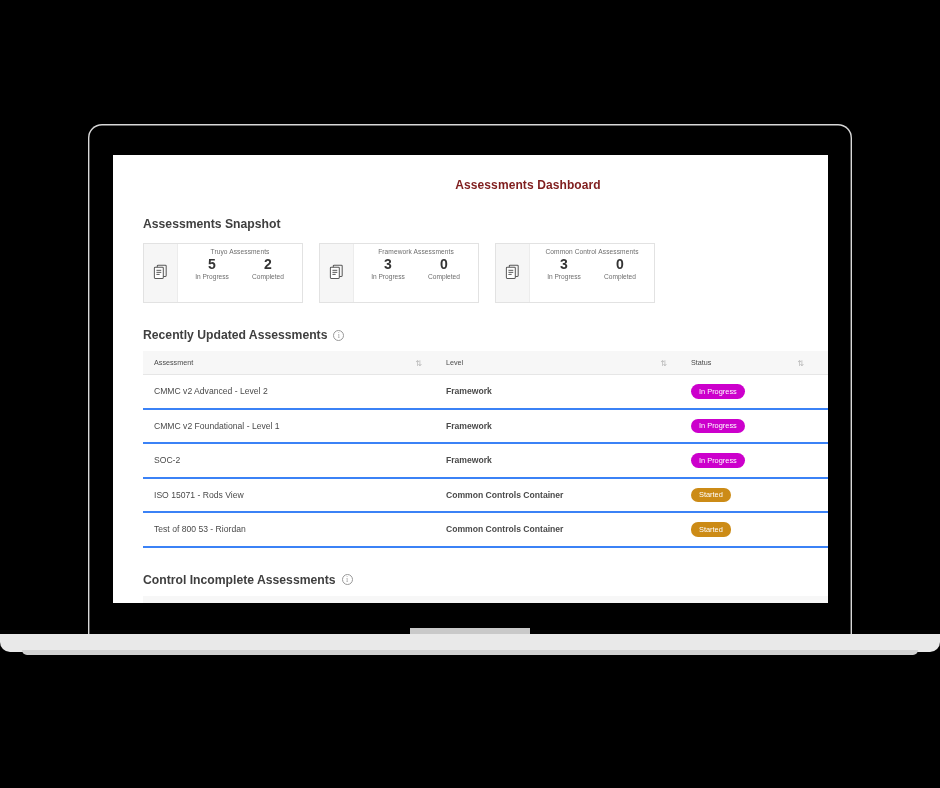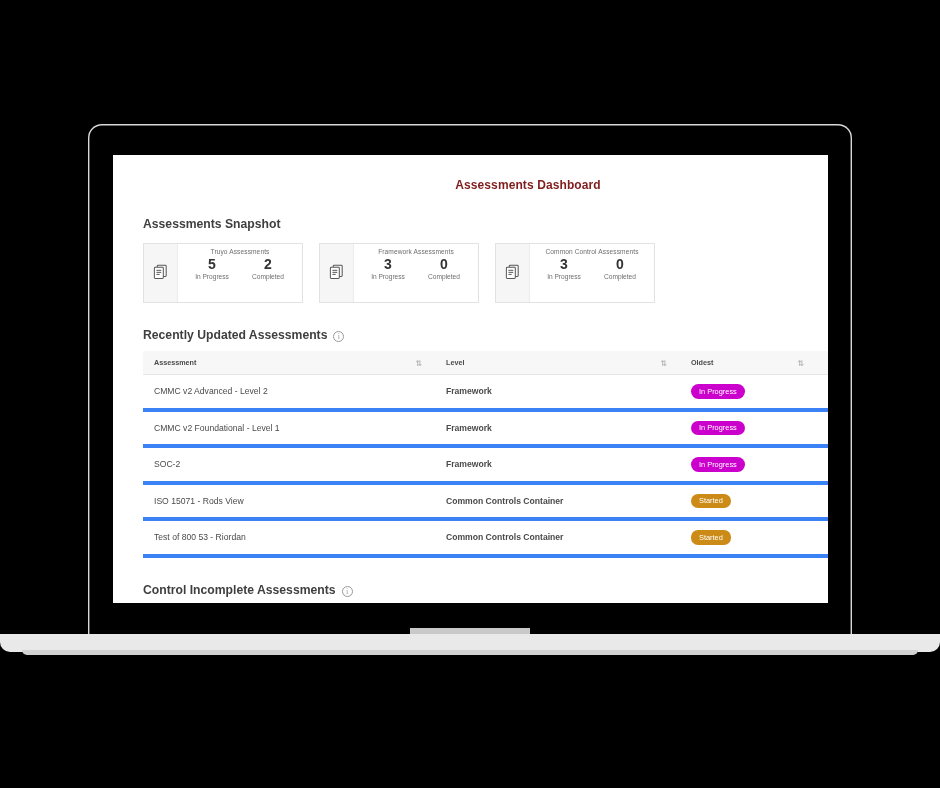--- a/index.html
+++ b/index.html
@@ -72,21 +72,21 @@
     letter-spacing: .1px;
     text-align: center;
   }
 
   .section-title {
     font-size: 12.2px;
     font-weight: bold;
     color: #3f3f3f;
     margin-top: 25px;
     display: flex;
-    align-items: flex-end;
+    align-items: center;
     gap: 6px;
   }
   .info-icon {
     width: 11px; height: 11px;
     border: 1px solid #999;
     border-radius: 50%;
     color: #999;
     font-size: 8px;
     line-height: 9.5px;
     text-align: center;
@@ -125,33 +125,33 @@
   
   table.data-table {
     width: 770px;
     border-collapse: collapse;
     margin-top: 9px;
     table-layout: fixed;
   }
   table.data-table th {
     background: #f7f7f7;
     font-size: 7.2px;
-    font-weight: bold;
+    font-weight: normal;
     color: #4a4a4a;
     text-align: left;
     padding: 7px 0 7px 11px;
     border-bottom: 1px solid #e6e6e6;
     position: relative;
     height: 22px;
   }
   table.data-table td {
     font-size: 8.6px;
     color: #4a4a4a;
     padding: 9px 0 9px 11px;
-    border-bottom: 4px solid #3b82f6;
+    border-bottom: 2px solid #3b82f6;
     height: 29px;
     white-space: nowrap;
   }
   .sort-icon {
     position: absolute;
     right: 14px; top: 50%;
     transform: translateY(-50%);
     font-size: 8px;
     color: #b6b6b6;
     letter-spacing: -1px;
@@ -272,21 +272,21 @@
       <div class="section-title">
         <span>Recently Updated Assessments</span>
         <span class="info-icon">i</span>
       </div>
 
       <table class="data-table">
         <thead>
           <tr id="ru-head">
               <th class="col-assessment"><span>Assessment</span><span class="sort-icon">⇅</span></th>
               <th class="col-type"><span>Level</span><span class="sort-icon">⇅</span></th>
-              <th class="col-status"><span>Oldest</span><span class="sort-icon">⇅</span></th>
+              <th class="col-status"><span>Status</span><span class="sort-icon">⇅</span></th>
               <th class="col-date"></th>
             </tr>
         </thead>
         <tbody id="ru-body">
             <tr>
               <td class="col-assessment">CMMC v2 Advanced - Level 2</td>
               <td class="col-type">Framework</td>
               <td class="col-status"><span class="badge badge-inprogress">In Progress</span></td>
               <td class="col-date">Aug</td>
             </tr>

